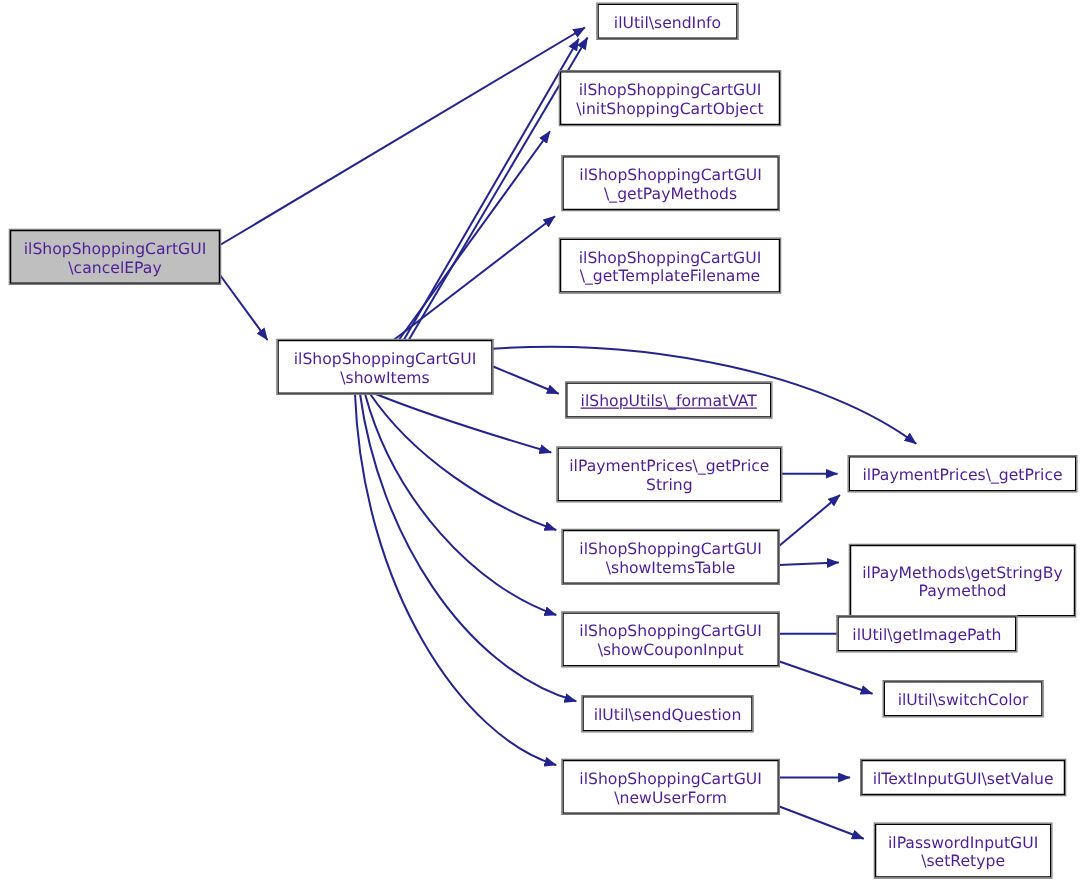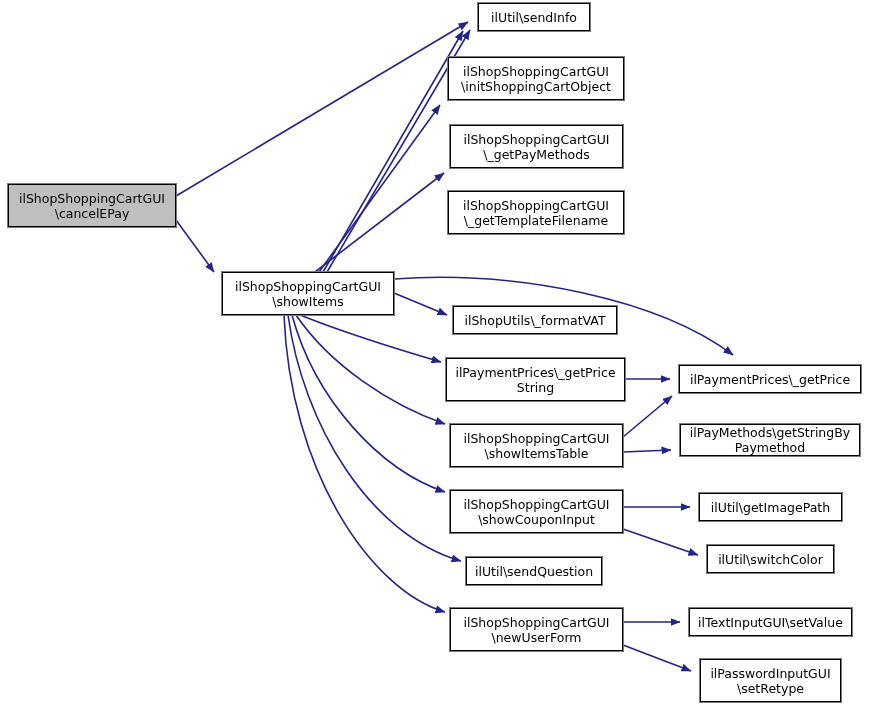--- a/index.html
+++ b/index.html
@@ -29,21 +29,21 @@
     display: flex;
     align-items: center;
     justify-content: center;
     text-align: center;
     background: #ffffff;
     border: 1px solid #000000;
     outline: 1px solid #7a7a7a;
     outline-offset: 0px;
     font-size: 12.5px;
     line-height: 15px;
-    color: #000000;
+    color: #4c1d95;
     white-space: pre-line;
     letter-spacing: 0px;
     z-index: 2;
   }
   .node.highlight {
     background: #bfbfbf;
   }
   .node .label {
     display: block;
     padding: 0 4px;
@@ -108,33 +108,33 @@
 \cancelEPay</span></div>
       <div class="node" style="left: 478px; top: 3px; width: 112px; height: 28px;"><span class="label">ilUtil\sendInfo</span></div>
       <div class="node" style="left: 448px; top: 57px; width: 176px; height: 43px;"><span class="label">ilShopShoppingCartGUI
 \initShoppingCartObject</span></div>
       <div class="node" style="left: 450px; top: 125px; width: 173px; height: 43px;"><span class="label">ilShopShoppingCartGUI
 \_getPayMethods</span></div>
       <div class="node" style="left: 448px; top: 191px; width: 176px; height: 43px;"><span class="label">ilShopShoppingCartGUI
 \_getTemplateFilename</span></div>
       <div class="node" style="left: 222px; top: 272px; width: 172px; height: 43px;"><span class="label">ilShopShoppingCartGUI
 \showItems</span></div>
-      <div class="node" style="left: 453px; top: 306px; width: 164px; height: 28px;"><span class="label">ilShopUtils\_formatVAT</span></div>
+      <div class="node" style="left: 453px; top: 306px; width: 164px; height: 28px; text-decoration: underline;"><span class="label">ilShopUtils\_formatVAT</span></div>
       <div class="node" style="left: 446px; top: 358px; width: 179px; height: 43px;"><span class="label">ilPaymentPrices\_getPrice
 String</span></div>
       <div class="node" style="left: 450px; top: 424px; width: 173px; height: 43px;"><span class="label">ilShopShoppingCartGUI
 \showItemsTable</span></div>
       <div class="node" style="left: 450px; top: 490px; width: 173px; height: 43px;"><span class="label">ilShopShoppingCartGUI
 \showCouponInput</span></div>
       <div class="node" style="left: 466px; top: 557px; width: 136px; height: 28px;"><span class="label">ilUtil\sendQuestion</span></div>
       <div class="node" style="left: 450px; top: 608px; width: 173px; height: 43px;"><span class="label">ilShopShoppingCartGUI
 \newUserForm</span></div>
       <div class="node" style="left: 679px; top: 365px; width: 182px; height: 28px;"><span class="label">ilPaymentPrices\_getPrice</span></div>
-      <div class="node" style="left: 680px; top: 424px; width: 180px; height: 32px;"><span class="label">ilPayMethods\getStringBy
+      <div class="node" style="left: 680px; top: 436px; width: 180px; height: 57px;"><span class="label">ilPayMethods\getStringBy
 Paymethod</span></div>
-      <div class="node" style="left: 699px; top: 493px; width: 143px; height: 28px;"><span class="label">ilUtil\getImagePath</span></div>
+      <div class="node" style="left: 670px; top: 493px; width: 143px; height: 28px;"><span class="label">ilUtil\getImagePath</span></div>
       <div class="node" style="left: 707px; top: 545px; width: 127px; height: 28px; text-align: right;"><span class="label">ilUtil\switchColor</span></div>
       <div class="node" style="left: 689px; top: 608px; width: 163px; height: 28px; justify-content: center;"><span class="label">ilTextInputGUI\setValue</span></div>
       <div class="node" style="left: 700px; top: 659px; width: 141px; height: 43px;"><span class="label">ilPasswordInputGUI
 \setRetype</span></div>
     </div>
 
 </div>
 
 </body></html>

